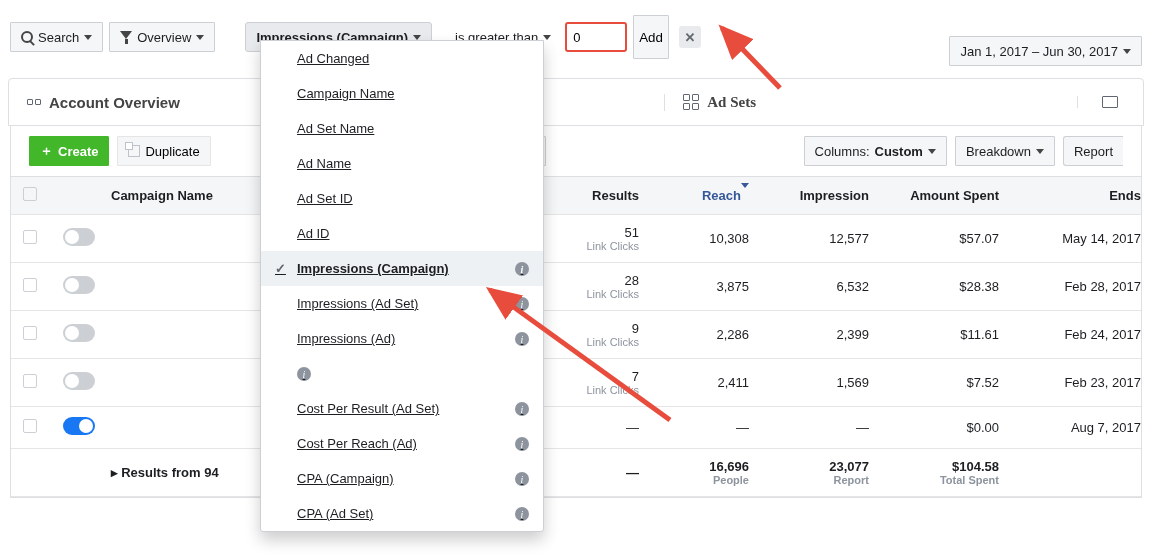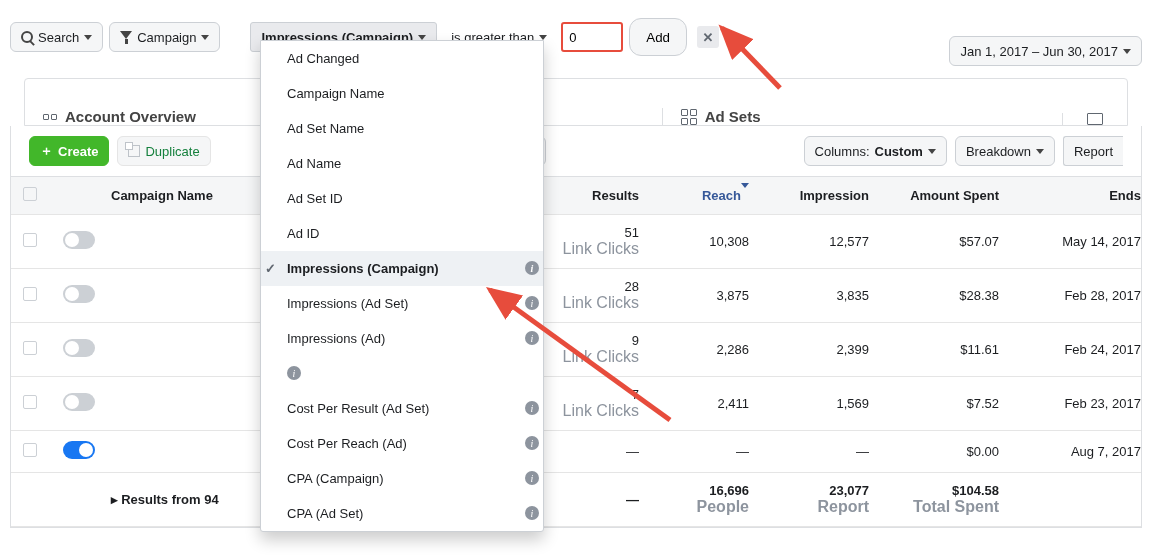--- a/index.html
+++ b/index.html
@@ -1,55 +1,55 @@
 <!DOCTYPE html>
 <html><head>
 <meta charset="utf-8">
 <style>
 * { box-sizing: border-box; margin: 0; padding: 0; }
 body { font-family: Helvetica, Arial, sans-serif; font-size: 13px; color: #1c1e21; background: #fff; width: 1152px; height: 560px; overflow: hidden; position: relative; }
 .toolbar { display: flex; align-items: center; padding: 8px 10px; gap: 6px; }
-.btn { display: inline-flex; align-items: center; gap: 5px; background: #f5f6f7; border: 1px solid #ccd0d5; border-radius: 6px; padding: 5px 10px; font-size: 13px; cursor: pointer; height: 30px; }
+.btn { display: inline-flex; align-items: center; gap: 5px; background: #f5f6f7; border: 1px solid #ccd0d5; border-radius: 1px; padding: 5px 10px; font-size: 13px; cursor: pointer; height: 30px; }
 .btn-green { background: #42b72a; color: #fff; border-color: #42b72a; font-weight: bold; }
-.btn-disabled { color: #15803d; border-color: #e5e5e5; }
+.btn-disabled { color: #000000; border-color: #e5e5e5; }
 .caret { width: 0; height: 0; border-left: 4px solid transparent; border-right: 4px solid transparent; border-top: 5px solid #444; }
 .spacer { flex: 1; }
 .date-btn { margin-left: auto; margin-top: 28px; }
 .filter-pill { display: inline-flex; align-items: center; gap: 5px; background: #e9eaed; border: 1px solid #ccd0d5; border-radius: 3px; padding: 5px 10px; height: 30px; font-weight: bold; cursor: pointer; }
-.filter-op { display: inline-flex; align-items: center; gap: 5px; padding: 5px 8px; height: 30px; cursor: pointer; }
+.filter-op { display: inline-flex; align-items: center; gap: 5px; padding: 5px 8px; height: 30px; cursor: pointer; margin-left: 9px; }
 .filter-input { border: 2px solid #e74c3c; border-radius: 3px; height: 30px; width: 62px; padding: 0 6px; font-size: 13px; }
-.add-btn { background: #f5f6f7; border: 1px solid #ccd0d5; border-radius: 12px; padding: 5px 16px; height: 38px; cursor: pointer; }
+.add-btn { background: #f5f6f7; border: 1px solid #ccd0d5; border-radius: 1px; padding: 5px 5px; height: 44px; cursor: pointer; }
 .close-x { width: 22px; height: 22px; background: #e9eaed; border-radius: 3px; display: flex; align-items: center; justify-content: center; cursor: pointer; margin-left: 4px; color: #606770; font-weight: bold; }
-.tabs { display: flex; border: 1px solid #dddfe2; border-radius: 4px 4px 0 0; margin: 4px 24px 0; height: 48px; align-items: flex-end; overflow: hidden; }
+.tabs { display: flex; border: 1px solid #dddfe2; border-radius: 4px 4px 0 0; margin: 4px 8px 0; height: 48px; align-items: center; overflow: hidden; }
 .tab { flex: 1; display: flex; align-items: center; gap: 8px; padding: 0 18px; cursor: pointer; font-size: 15px; font-weight: bold; color: #444; }
-.tab + .tab { border-left: 1px solid #dddfe2; }
+.tab + .tab { border-left: 1px solid #dddfe2; font-family: Liberation Serif, serif; }
 .tab.active { background: #fff; }
 .subtoolbar { display: flex; align-items: center; padding: 10px 18px; gap: 8px; border-left: 1px solid #dddfe2; border-right: 1px solid #dddfe2; margin: 0 10px; }
 .table-wrap { border: 1px solid #dddfe2; border-top: none; margin: 0 10px; overflow: hidden; }
 .table { width: 100%; border-collapse: collapse; table-layout: fixed; }
 .table th, .table td { border-bottom: 1px solid #e5e5e5; padding: 10px 12px; text-align: right; font-size: 13px; vertical-align: middle; }
 .table th { background: #f5f6f7; font-weight: bold; color: #1c1e21; white-space: nowrap; border-top: 1px solid #dddfe2;}
 .table th.left, .table td.left { text-align: left; }
-.table td .sub { color: #8d949e; font-size: 16px; display: block; }
+.table td .sub { color: #8d949e; font-size: 11px; display: block; }
 .chk { width: 14px; height: 14px; border: 1px solid #ccd0d5; border-radius: 2px; display: inline-block; }
 .toggle { width: 32px; height: 18px; background: #ccd0d5; border-radius: 9px; position: relative; display: inline-block; }
 .toggle .knob { width: 14px; height: 14px; background: #fff; border-radius: 50%; position: absolute; top: 2px; left: 2px; }
 .toggle.on { background: #1877f2; }
 .toggle.on .knob { left: 16px; }
 .col-chk { width: 40px; }
 .col-tgl { width: 48px; }
 .col-name { width: 440px; border-right: 1px solid #dddfe2; }
 .col-res { width: 112px; }
 .col-reach { width: 110px; }
 .col-impr { width: 120px; }
 .col-spent { width: 130px; }
 .col-ends { width: 142px; }
 .reach-head a { color: #365899; text-decoration: none; }
 .dropdown { position: absolute; top: 40px; left: 260px; width: 284px; background: #fff; border: 1px solid #ccd0d5; border-radius: 0 0 3px 3px; box-shadow: 0 8px 16px rgba(0,0,0,.2); z-index: 50; max-height: 520px; overflow: hidden; }
-.dd-item { display: flex; align-items: flex-start; padding: 10px 4px; cursor: pointer; font-size: 13px; gap: 8px; }
+.dd-item { display: flex; align-items: flex-end; padding: 10px 14px; cursor: pointer; font-size: 13px; gap: 8px; text-decoration: underline; }
 .dd-item.selected { background: #eef1f4; font-weight: bold; }
 .dd-check { width: 14px; color: #606770; visibility: hidden; }
 .dd-item.selected .dd-check { visibility: visible; }
 .dd-label { flex: 1; }
 .dd-info { width: 14px; height: 14px; border-radius: 50%; background: #8d949e; color: #fff; font-size: 10px; display: flex; align-items: center; justify-content: center; font-style: italic; font-family: Georgia, serif; }
 .arrow { position: absolute; pointer-events: none; z-index: 60; }
 .arrow svg { overflow: visible; }
 .icon-sq { display: inline-flex; gap: 2px; }
 .icon-sq span { width: 6px; height: 6px; border: 1.5px solid #606770; border-radius: 1px; }
 .grid4 { display: inline-grid; grid-template-columns: 7px 7px; grid-template-rows: 7px 7px; gap: 2px; }
@@ -65,21 +65,21 @@
 <body>
 
 <div class="toolbar">
   <div class="btn">
     <span class="mag"></span>
     <span>Search</span>
     <span class="caret"></span>
   </div>
   <div class="btn">
     <span class="funnel"></span>
-    <span>Campaign</span>
+    <span>Overview</span>
     <span class="caret"></span>
   </div>
   <div style="width:18px"></div>
   <div class="filter-pill">
     <span>Impressions (Campaign)</span>
     <span class="caret"></span>
   </div>
   <div class="filter-op">
     <span>is greater than</span>
     <span class="caret"></span>
@@ -182,21 +182,21 @@
     <td>12,577</td>
     <td>$57.07</td>
     <td>May 14, 2017</td>
         </tr>
         <tr>
     <td class="left"><span class="chk"></span></td>
     <td class="left"><span class="toggle "><span class="knob"></span></span></td>
     <td class="left"></td>
     <td>28<span class="sub">Link Clicks</span></td>
     <td>3,875</td>
-    <td>3,835</td>
+    <td>6,532</td>
     <td>$28.38</td>
     <td>Feb 28, 2017</td>
         </tr>
         <tr>
     <td class="left"><span class="chk"></span></td>
     <td class="left"><span class="toggle "><span class="knob"></span></span></td>
     <td class="left"></td>
     <td>9<span class="sub">Link Clicks</span></td>
     <td>2,286</td>
     <td>2,399</td>

